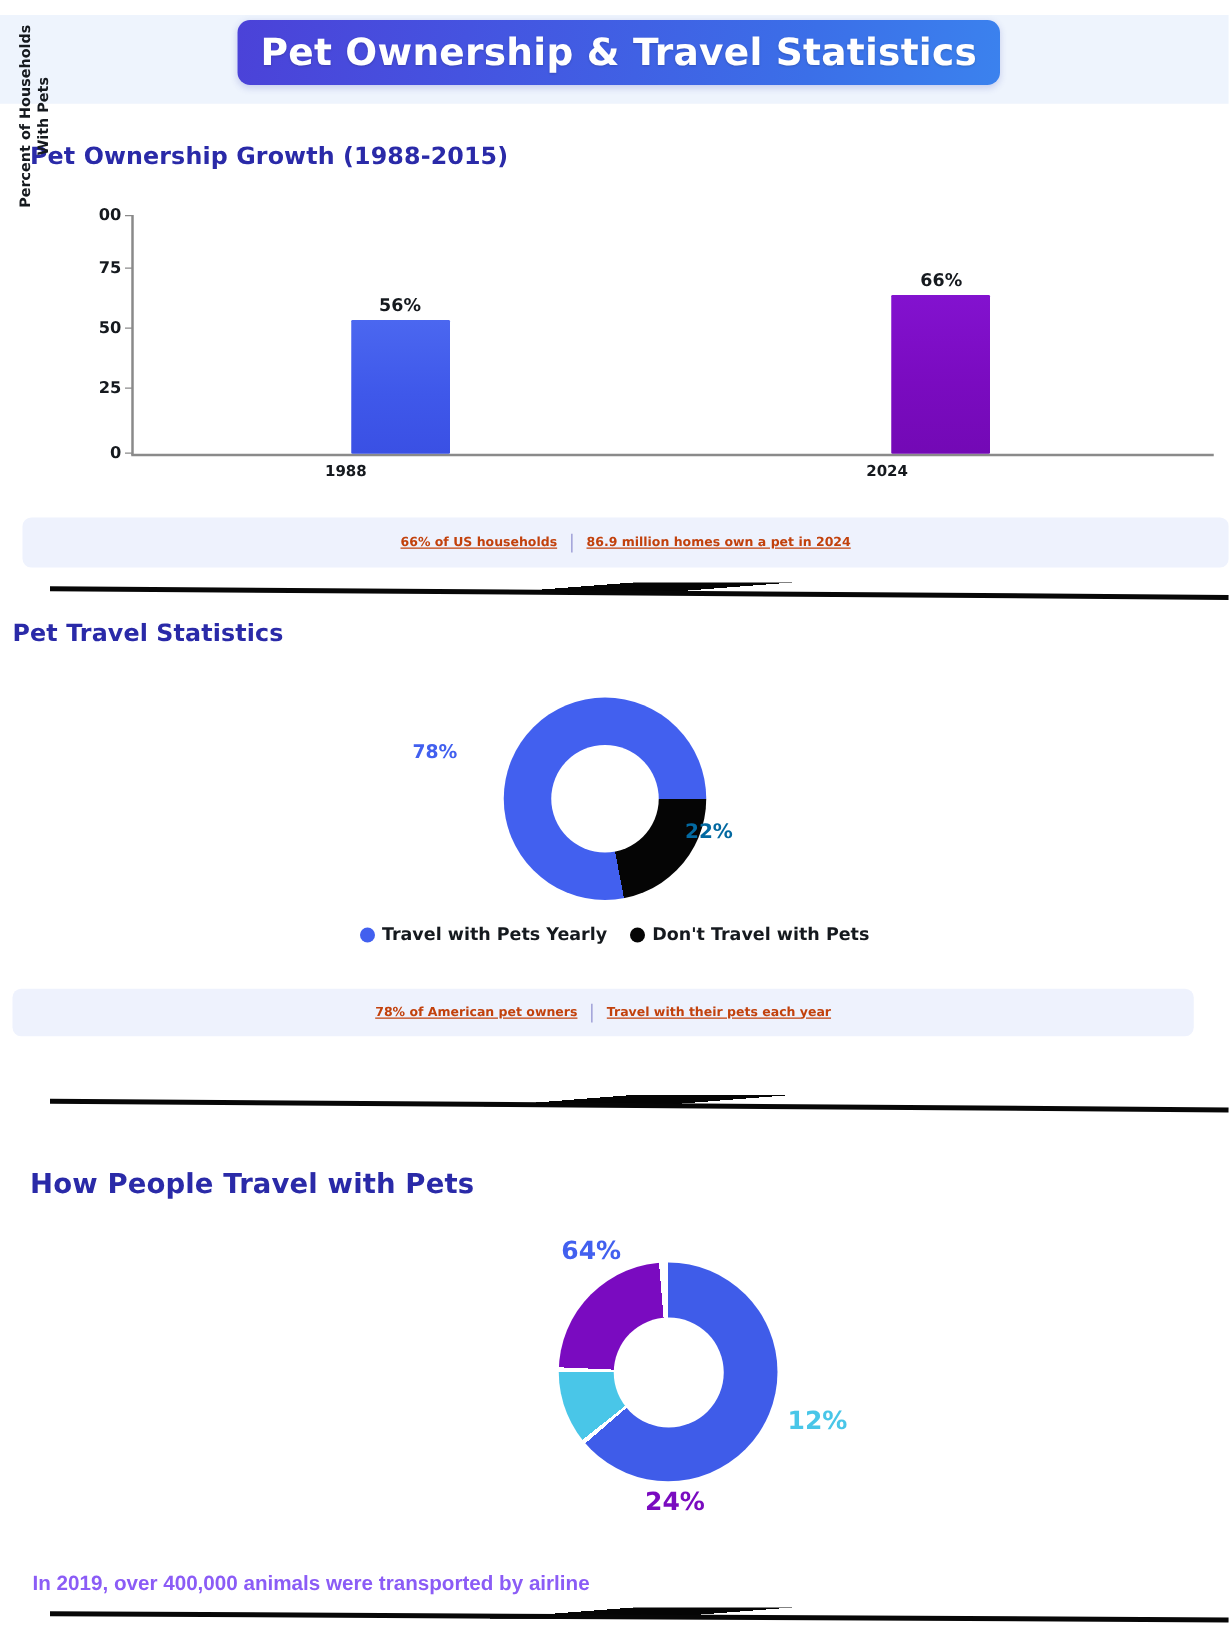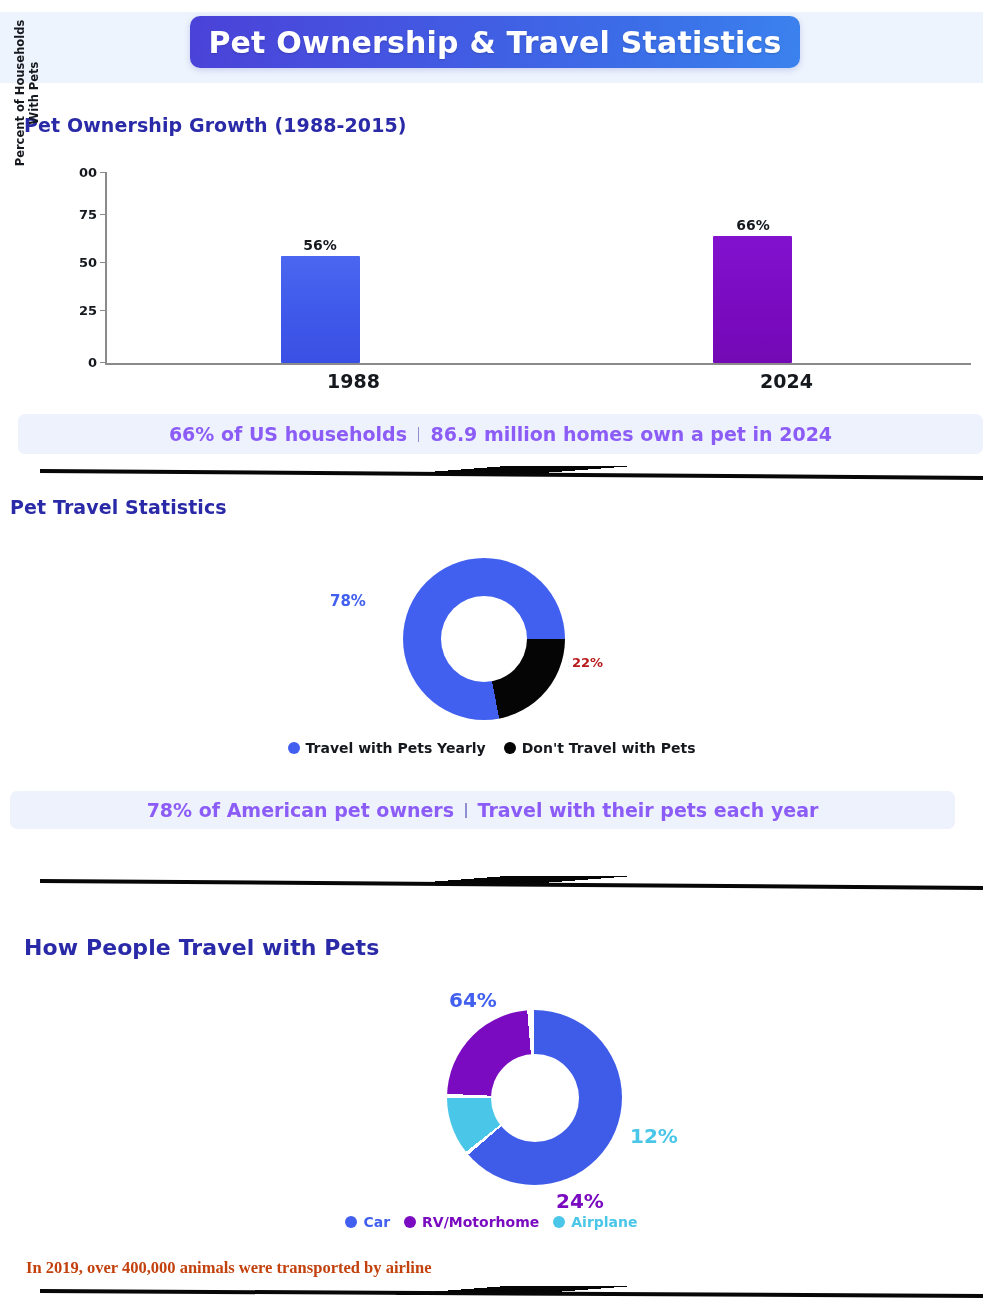--- a/index.html
+++ b/index.html
@@ -59,33 +59,33 @@
   .bar-wrap { position: absolute; left: 0; top: 0; width: 983px; height: 364px; }
   .bar-rect { position: absolute; border-radius: 1px; }
   .bar-rect.blue { background: linear-gradient(180deg,#4b67f0 0%,#3f58ea 55%,#3a50e4 100%); }
   .bar-rect.purple { background: linear-gradient(180deg,#8312cf 0%,#7a0bc0 55%,#7309b5 100%); }
   .bar-value {
     position: absolute; text-align: center; width: 120px;
     font-size: 14px; font-weight: 700; color: #15191e;
     font-family: "DejaVu Sans", sans-serif;
   }
   .bar-cat {
-    position: absolute; text-align: right; width: 120px;
-    font-size: 19px; font-weight: 700; color: #15191e;
+    position: absolute; text-align: left; width: 120px;
+    font-size: 12px; font-weight: 700; color: #15191e;
     font-family: "DejaVu Sans", sans-serif;
   }
 
   
   .stat-banner {
     position: absolute; background: #eef2fd; border-radius: 7px;
     display: flex; align-items: center; justify-content: center; gap: 0px;
   }
   .stat-banner .st {
-    font-size: 19px; font-weight: 700; color: #8b5cf6;
-    font-family: "DejaVu Sans", sans-serif; white-space: nowrap;
+    font-size: 10px; font-weight: 700; color: #c2410c;
+    font-family: "DejaVu Sans", sans-serif; white-space: nowrap; text-decoration: underline;
   }
   .stat-banner .sep {
     display: inline-block; width: 1.5px; height: 15px; background: #8f8fd0;
     margin: 0 11px;
   }
   .stat-banner .st2 { font-weight: 600; }
 
   
   .divider {
     position: absolute; height: 9px;
@@ -115,22 +115,22 @@
   .legend-item { display: flex; align-items: center; gap: 6px; }
   .legend-dot { width: 12px; height: 12px; border-radius: 50%; display:inline-block; }
   .legend-text {
     font-size: 14px; font-weight: 700; color: #15191e;
     font-family: "DejaVu Sans", sans-serif; white-space: nowrap;
   }
 
   
   .footer-note {
     position: absolute; left: 26px; top: 1258px;
-    font-size: 16.5px; font-weight: 700; color: #c2410c;
-    font-family: Liberation Serif, serif; white-space: nowrap;
+    font-size: 16.5px; font-weight: 700; color: #8b5cf6;
+    font-family: Liberation Sans, sans-serif; white-space: nowrap;
   }
 </style>
 </head>
 <body>
 
 <div class="page">
 
   <div class="header-band"></div>
   <div class="title-pill">
     <span class="title-text">Pet Ownership &amp; Travel Statistics</span>
@@ -181,21 +181,21 @@
     <i style="transform: rotate(0.42deg);"></i>
   </div>
 
   <div class="sec-head s2">Pet Travel Statistics</div>
 
   <div class="donut" style="left:403px; top:558px; width:162px; height:162px;
         background: conic-gradient(from 90deg, #050505 0deg 79.2deg, #4260ef 79.2deg 360deg);">
     <div class="hole" style="width:86px; height:86px;"></div>
   </div>
   <div class="slice-label" style="left:330px; top:592px; font-size:15px; color:#4260ef;">78%</div>
-  <div class="slice-label" style="left:572px; top:655px; font-size:13px; color:#b91c1c;">22%</div>
+  <div class="slice-label" style="left:548px; top:655px; font-size:16px; color:#0369a1;">22%</div>
 
   <div class="legend" style="top:740px;">
     <div class="legend-item">
       <span class="legend-dot" style="background:#4260ef;"></span>
       <span class="legend-text">Travel with Pets Yearly</span>
     </div>
     <div class="legend-item">
       <span class="legend-dot" style="background:#050505;"></span>
       <span class="legend-text">Don't Travel with Pets</span>
     </div>
@@ -217,37 +217,23 @@
         background: conic-gradient(from 0deg,
           #3f5ce9 0deg 229.2deg,
           #ffffff 229.2deg 231.6deg,
           #49c6e8 231.6deg 270.0deg,
           #ffffff 270.0deg 272.4deg,
           #7a0bc0 272.4deg 355.2deg,
           #ffffff 355.2deg 360deg);">
     <div class="hole" style="width:88px; height:88px;"></div>
   </div>
   <div class="slice-label" style="left:449px; top:988px; font-size:20px; color:#4260ef;">64%</div>
-  <div class="slice-label" style="left:516px; top:1189px; font-size:20px; color:#7a0bc0;margin-left:40px;">24%</div>
+  <div class="slice-label" style="left:516px; top:1189px; font-size:20px; color:#7a0bc0;">24%</div>
   <div class="slice-label" style="left:630px; top:1124px; font-size:20px; color:#49c6e8;">12%</div>
 
-  <div class="legend" style="top:1214px; gap:14px;">
-    <div class="legend-item">
-      <span class="legend-dot" style="background:#4260ef;"></span>
-      <span class="legend-text" style="color:#4260ef;">Car</span>
-    </div>
-    <div class="legend-item">
-      <span class="legend-dot" style="background:#7a0bc0;"></span>
-      <span class="legend-text" style="color:#7a0bc0;">RV/Motorhome</span>
-    </div>
-    <div class="legend-item">
-      <span class="legend-dot" style="background:#49c6e8;"></span>
-      <span class="legend-text" style="color:#49c6e8;">Airplane</span>
-    </div>
-  </div>
 
   <div class="footer-note">In 2019, over 400,000 animals were transported by airline</div>
 
   <div class="divider" style="left:40px; top:1286px; width:943px;">
     <i style="transform: rotate(0.30deg);"></i>
   </div>
 
 </div>
 
 </body></html>

